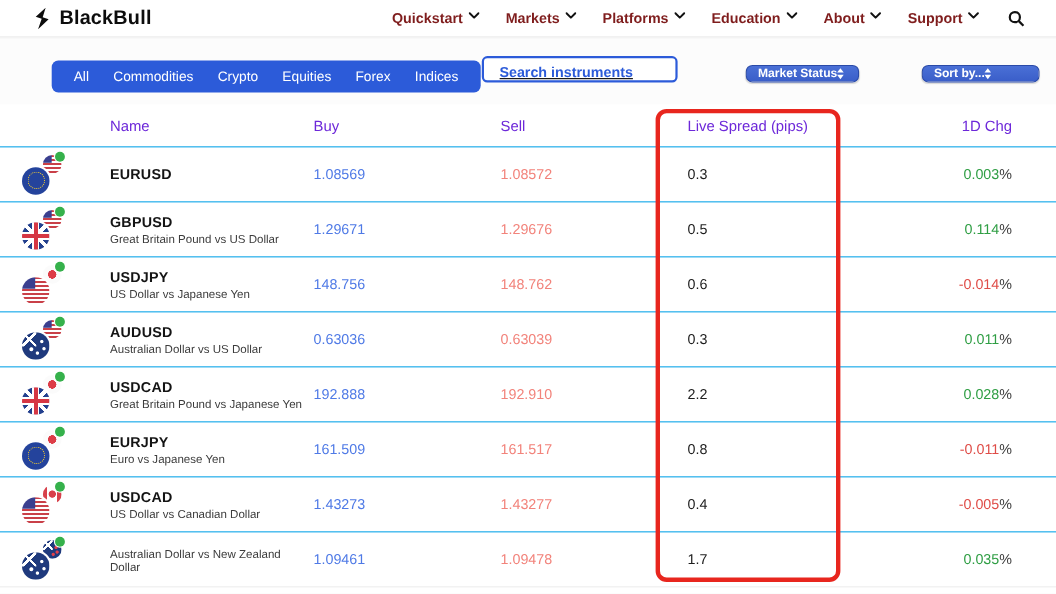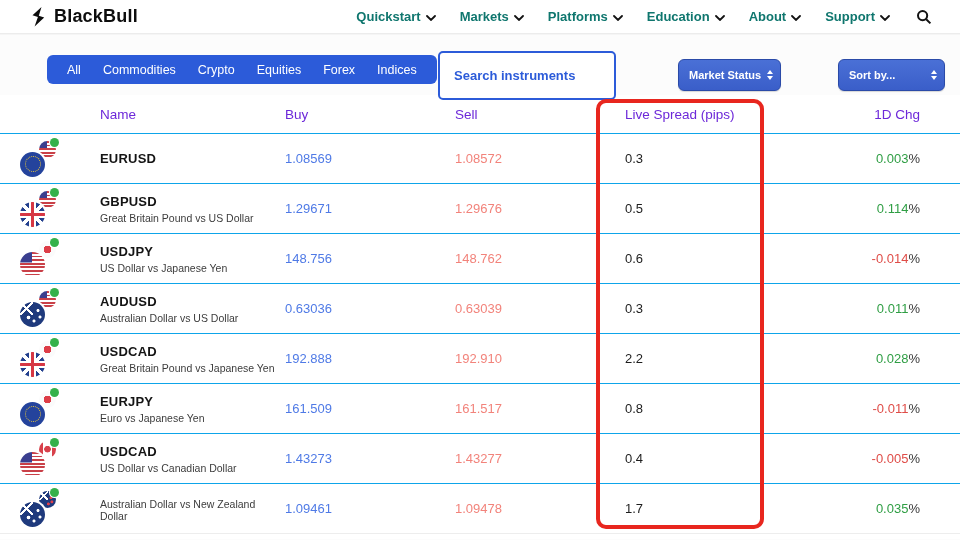--- a/index.html
+++ b/index.html
@@ -15,48 +15,48 @@
   
   .topbar{
     position:absolute; top:0; left:0; width:960px; height:34px;
     background:#fff; border-bottom:1px solid #ececec;
     display:flex; align-items:center; justify-content:space-between;
     padding:0 28px 0 30px; z-index:5;
   }
   .logo{display:flex; align-items:center; gap:7px;}
   .logo-text{font-size:18px; font-weight:800; color:#0d0d0d; letter-spacing:.2px;}
   .nav{display:flex; align-items:center; gap:24px;}
-  .nav-item{display:flex; align-items:center; gap:5px; font-size:13px; font-weight:700; color:#0f766e; cursor:pointer;}
+  .nav-item{display:flex; gap:5px; font-size:13px; font-weight:700; color:#7f1d1d; cursor:pointer;}
   .nav-item svg{margin-top:2px;}
   .nav-search{margin-left:2px; display:flex; align-items:center; cursor:pointer;}
   
   .page{position:absolute; top:35px; left:0; width:960px; height:505px; background:#fcfcfc;}
   
   .tabs{
     position:absolute; left:18px; top:55px; height:29px;
     background:var(--accent); border-radius:6px;
     display:flex; align-items:center; padding:0 9px; z-index:4;margin-left:29px;
   }
   .tab{color:#fff; font-size:12.5px; font-weight:500; padding:0 11px; cursor:pointer; white-space:nowrap;}
   .search-box{
-    position:absolute; left:438px; top:51px; width:178px; height:49px;
+    position:absolute; left:438px; top:51px; width:178px; height:24px;
     background:#fff; border:2px solid var(--accent); border-radius:5px;
-    display:flex; align-items:center; z-index:4;
+    display:flex; align-items:flex-end; z-index:4;text-decoration:underline;
   }
   .search-box input{
     border:none; outline:none; background:transparent; width:100%;
     padding:0 14px; font-family:"Liberation Sans",sans-serif;
     font-size:13px; font-weight:700; color:var(--accent);
   }
   .search-box input::placeholder{color:var(--accent); opacity:1;}
   .select-btn{
-    position:absolute; top:59px; height:32px; border-radius:6px;
+    position:absolute; top:59px; height:16px; border-radius:6px;
     background:linear-gradient(#4a70d6,#3a5ec9); border:1px solid #2a4aa8;
     color:#fff; font-size:11px; font-weight:700;
-    display:flex; align-items:center; justify-content:space-between;
+    display:flex; align-items:center; 
     padding:0 7px 0 10px; cursor:pointer; z-index:4;
     box-shadow:0 1px 1px rgba(0,0,0,.15);
   }
   .select-btn.market{left:678px; width:103px;}
   .select-btn.sort{left:838px; width:107px;}
   .updown{display:flex; flex-direction:column; gap:2px; align-items:center;}
   .updown i{display:block; width:0; height:0; border-left:3.5px solid transparent; border-right:3.5px solid transparent;}
   .updown i.u{border-bottom:4px solid #fff;}
   .updown i.d{border-top:4px solid #fff;}
   

